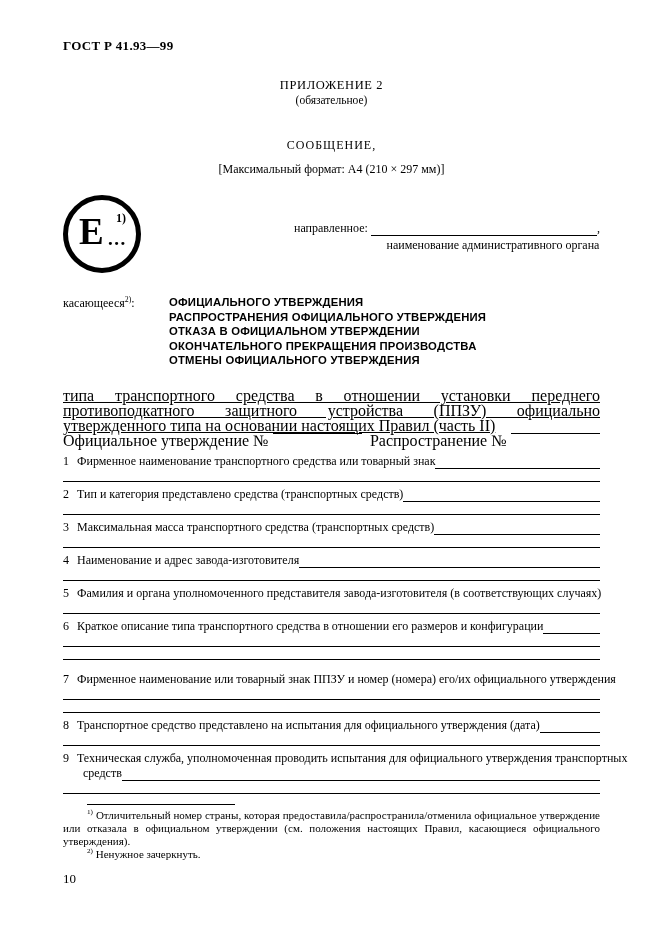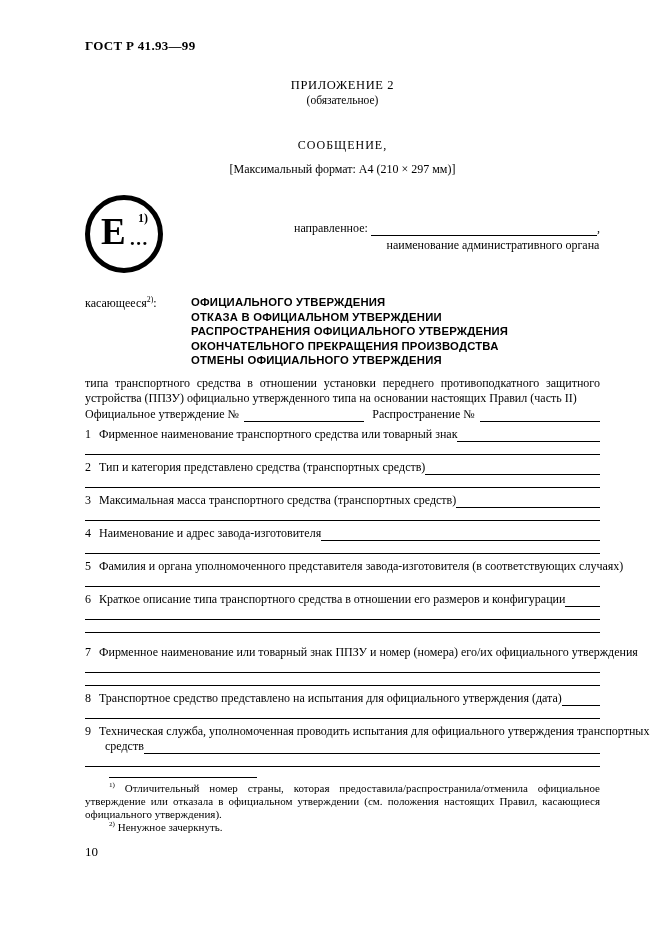--- a/index.html
+++ b/index.html
@@ -1,18 +1,18 @@
 <!DOCTYPE html>
 <html><head>
 <meta charset="utf-8">
 <style>
   * { margin:0; padding:0; box-sizing:border-box; }
   html, body { width:661px; height:936px; }
   body { background:#ffffff; color:#000000; font-family:"Liberation Serif", serif; }
-  .page { position:relative; width:661px; height:936px; padding:38px 61px 0 85px; background:#fff; overflow:hidden; }
+  .page { position:relative; width:661px; height:936px; padding:38px 61px 0 63px; background:#fff; overflow:hidden; }
 
   .gost-header { font-size:13px; font-weight:bold; letter-spacing:0.3px; }
   .center { text-align:center; }
   .appendix-title { margin-top:24px; font-size:12.5px; letter-spacing:0.6px; }
   .appendix-note { font-size:11.5px; margin-top:1px; }
   .doc-title { margin-top:32px; font-size:12px; letter-spacing:1px; }
   .format-note { margin-top:9px; font-size:12px; }
 
   .mark-row { display:flex; margin-top:16px; height:84px; }
   .emark { position:relative; width:78px; height:78px; border:5px solid #000; border-radius:50%; flex:none; margin-top:2px; }
@@ -24,22 +24,22 @@
   .directed-line { display:flex; align-items:flex-end; line-height:15px; }
   .directed-label { flex:none; }
   .directed-line .fill { flex:1; border-bottom:1px solid #000; margin-left:3px; min-width:0; }
   .directed-comma { flex:none; }
   .directed-caption { font-size:12px; margin-left:92px; text-align:center; margin-top:2px; }
 
   .concerning { display:flex; margin-top:18px; font-size:12px; }
   .concerning-label { width:106px; flex:none; padding-top:1px; }
   .concerning-options { font-family:"Liberation Sans", sans-serif; font-weight:bold; font-size:11.3px; line-height:14.6px; letter-spacing:0.2px; }
 
-  .intro { margin-top:8px; font-size:12px; line-height:15px; text-align:justify; }
-  .approval-line { display:flex; align-items:flex-end; font-size:12px; line-height:16px; }
+  .intro { margin-top:20px; font-size:16px; line-height:15px; text-align:justify;text-decoration:underline; }
+  .approval-line { display:flex; align-items:flex-start; font-size:16px; line-height:16px; }
   .approval-line .fill { flex:1; border-bottom:1px solid #000; margin:0 8px 0 5px; min-width:0; }
   .approval-line .fill.last { margin-right:0; }
 
   .form-item { margin-top:5px; font-size:12px; }
   .item-line { display:flex; align-items:flex-end; line-height:15px; }
   .item-num { flex:none; margin-right:8px; }
   .item-text { flex:none; white-space:nowrap; }
   .item-line .fill { flex:1; border-bottom:1px solid #000; min-width:0; }
   .blank-line { height:13px; border-bottom:1px solid #000; }
   .item-7 { margin-top:12px; }
@@ -75,22 +75,22 @@
         <span class="directed-comma">,</span>
       </div>
       <div class="directed-caption">наименование административного органа</div>
     </div>
   </div>
 
   <div class="concerning">
     <div class="concerning-label"><span>касающееся</span><sup>2)</sup><span>:</span></div>
     <div class="concerning-options">
       <div>ОФИЦИАЛЬНОГО УТВЕРЖДЕНИЯ</div>
+      <div>РАСПРОСТРАНЕНИЯ ОФИЦИАЛЬНОГО УТВЕРЖДЕНИЯ</div>
       <div>ОТКАЗА В ОФИЦИАЛЬНОМ УТВЕРЖДЕНИИ</div>
-      <div>РАСПРОСТРАНЕНИЯ ОФИЦИАЛЬНОГО УТВЕРЖДЕНИЯ</div>
       <div>ОКОНЧАТЕЛЬНОГО ПРЕКРАЩЕНИЯ ПРОИЗВОДСТВА</div>
       <div>ОТМЕНЫ ОФИЦИАЛЬНОГО УТВЕРЖДЕНИЯ</div>
     </div>
   </div>
 
   <p class="intro">типа транспортного средства в отношении установки переднего противоподкатного защитного устройства (ППЗУ) официально утвержденного типа на основании настоящих Правил (часть II)</p>
 
   <div class="approval-line">
     <span>Официальное утверждение №</span>
     <span class="fill"></span>

